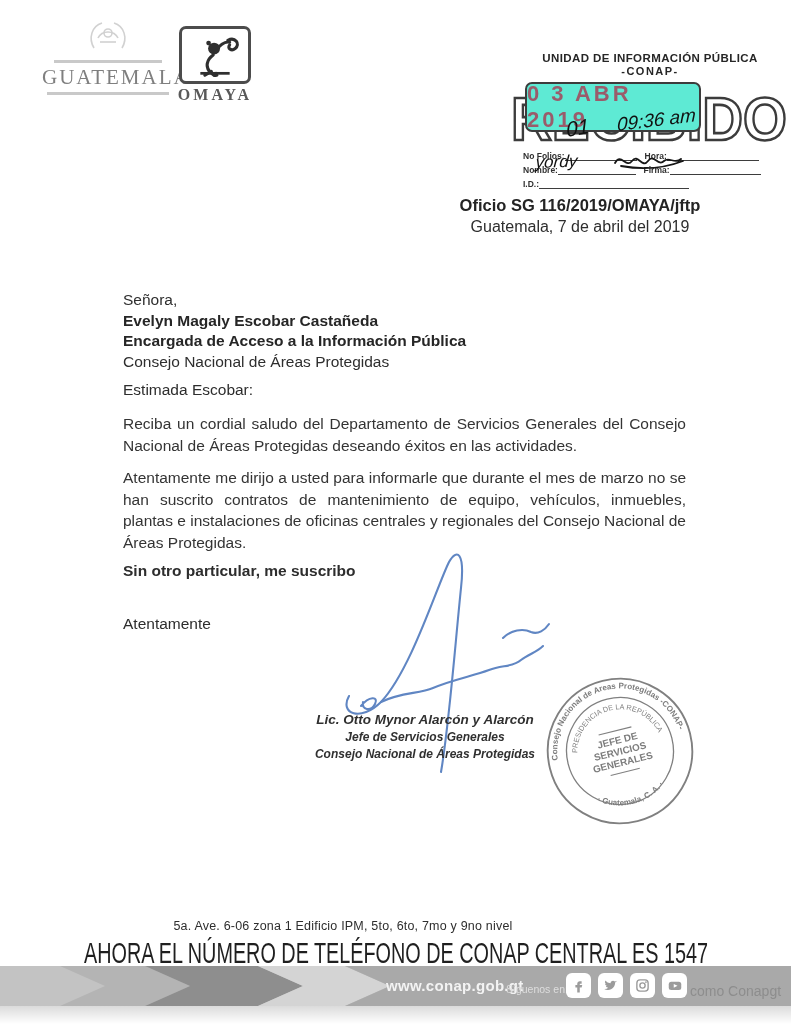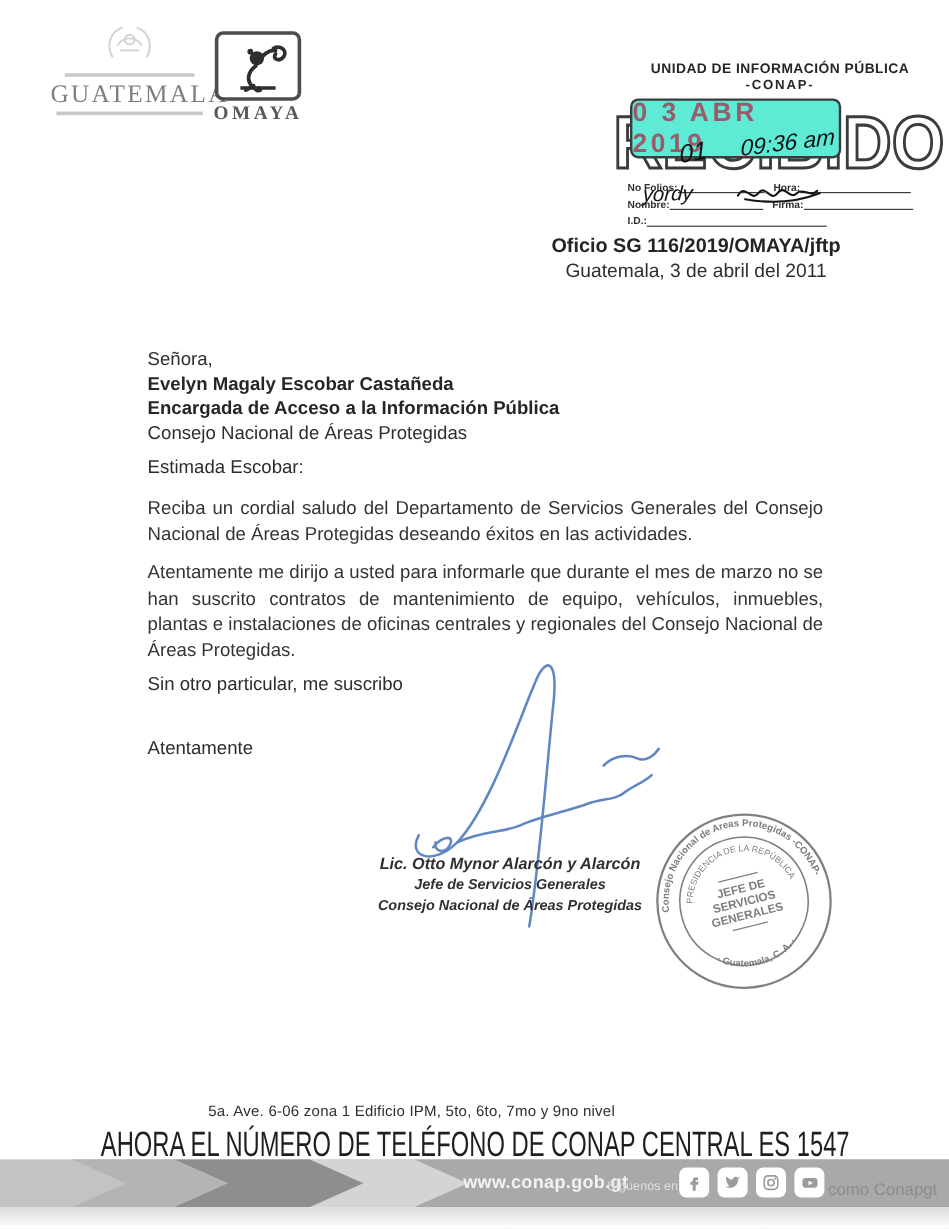--- a/index.html
+++ b/index.html
@@ -37,21 +37,21 @@
   .refblock{left:438px;top:195px;width:284px;text-align:center;line-height:21px;}
   .ref-oficio{font-weight:bold;font-size:16.5px;color:#242424;}
   .ref-date{font-size:16px;color:#2e2e2e;}
 
   
   .recipient{left:123px;top:290px;font-size:15.5px;line-height:20.5px;color:#2e2e2e;}
   .bold{font-weight:bold;color:#262626;}
   .greeting{left:123px;top:381px;font-size:15.5px;}
   .para{left:123px;top:0;width:563px;font-size:15.5px;line-height:21.5px;text-align:justify;color:#343434;}
   .p1{top:413px;} .p2{top:467px;}
-  .closing{left:123px;top:562px;font-size:15.5px;}
+  .closing{left:123px;top:562px;font-size:15.5px;font-weight:bold;}
   .farewell{left:123px;top:615px;font-size:15.5px;text-align:center;}
 
   
   .sig-svg{left:333px;top:546px;}
   .signer{left:308px;top:711px;width:234px;text-align:center;font-style:italic;font-weight:bold;color:#303030;}
   .signer .s-name{font-size:13.5px;line-height:18px;}
   .signer .s-title{font-size:12px;line-height:17px;}
   .signer .s-org{font-size:12px;line-height:17px;}
 
   .seal{left:538px;top:676px;transform:rotate(-14deg);opacity:.88;}
@@ -139,21 +139,21 @@
     <div class="abs hw" style="left:62px;top:66px;font-size:21px;transform:rotate(-10deg) skewX(-6deg);">01</div>
     <div class="abs hw" style="left:112px;top:62px;font-size:19px;transform:rotate(-7deg) skewX(-8deg);">09:36 am</div>
     <svg class="abs" style="left:106px;top:96px" width="84" height="22" viewBox="0 0 84 22">
       <path d="M4 15 c6 -11 11 6 17 -2 c6 -8 10 8 16 0 c6 -8 10 6 16 0 c5 -5 11 4 17 -2 M10 18 c22 4 44 2 62 -5" fill="none" stroke="#161616" stroke-width="1.8" stroke-linecap="round"></path>
     </svg>
     <div class="abs hw" style="left:30px;top:101px;font-size:17px;transform:rotate(-2deg) skewX(-6deg);">yordy</div>
   </div>
 
   <div class="abs refblock">
     <div class="ref-oficio">Oficio SG 116/2019/OMAYA/jftp</div>
-    <div class="ref-date">Guatemala, 3 de abril del 2011</div>
+    <div class="ref-date">Guatemala, 7 de abril del 2019</div>
   </div>
 
   <div class="abs recipient">
     <div>Señora,</div>
     <div class="bold">Evelyn Magaly Escobar Castañeda</div>
     <div class="bold">Encargada de Acceso a la Información Pública</div>
     <div>Consejo Nacional de Áreas Protegidas</div>
   </div>
 
   <div class="abs greeting">Estimada Escobar:</div>

